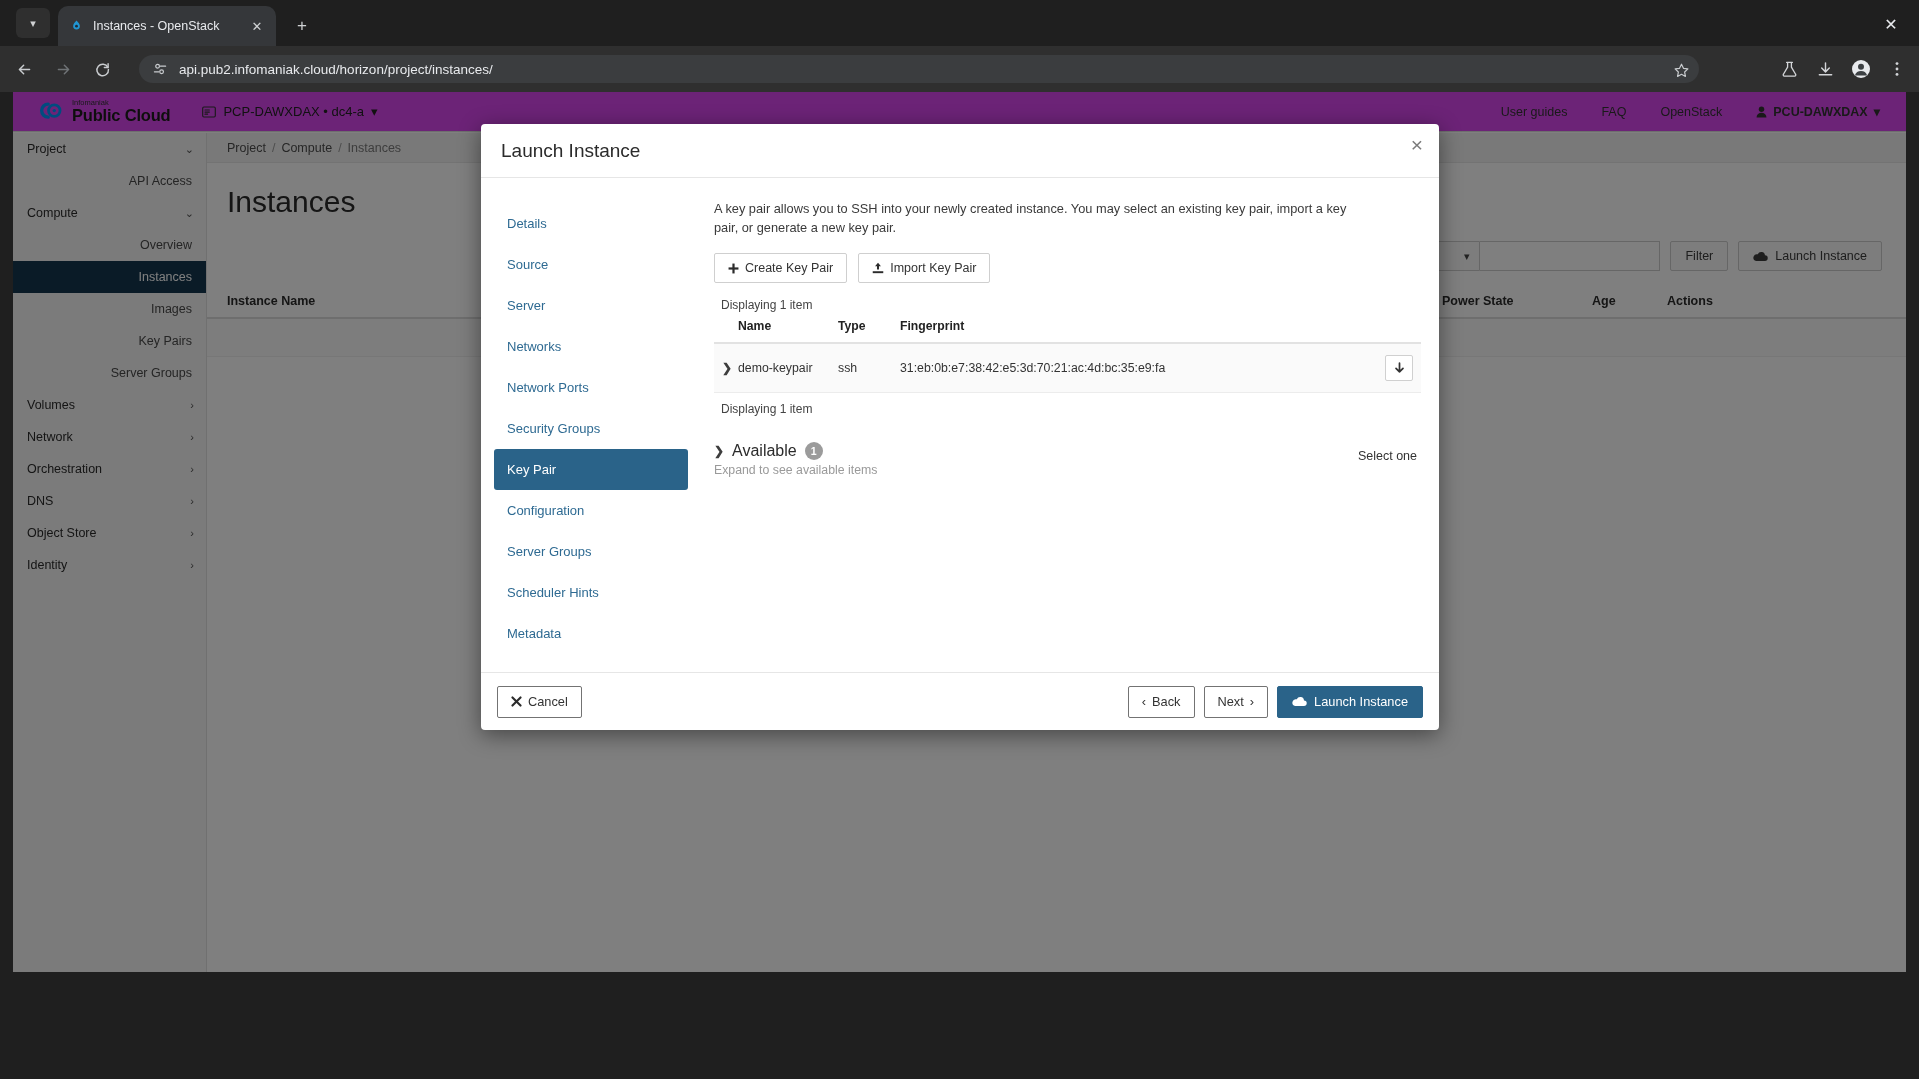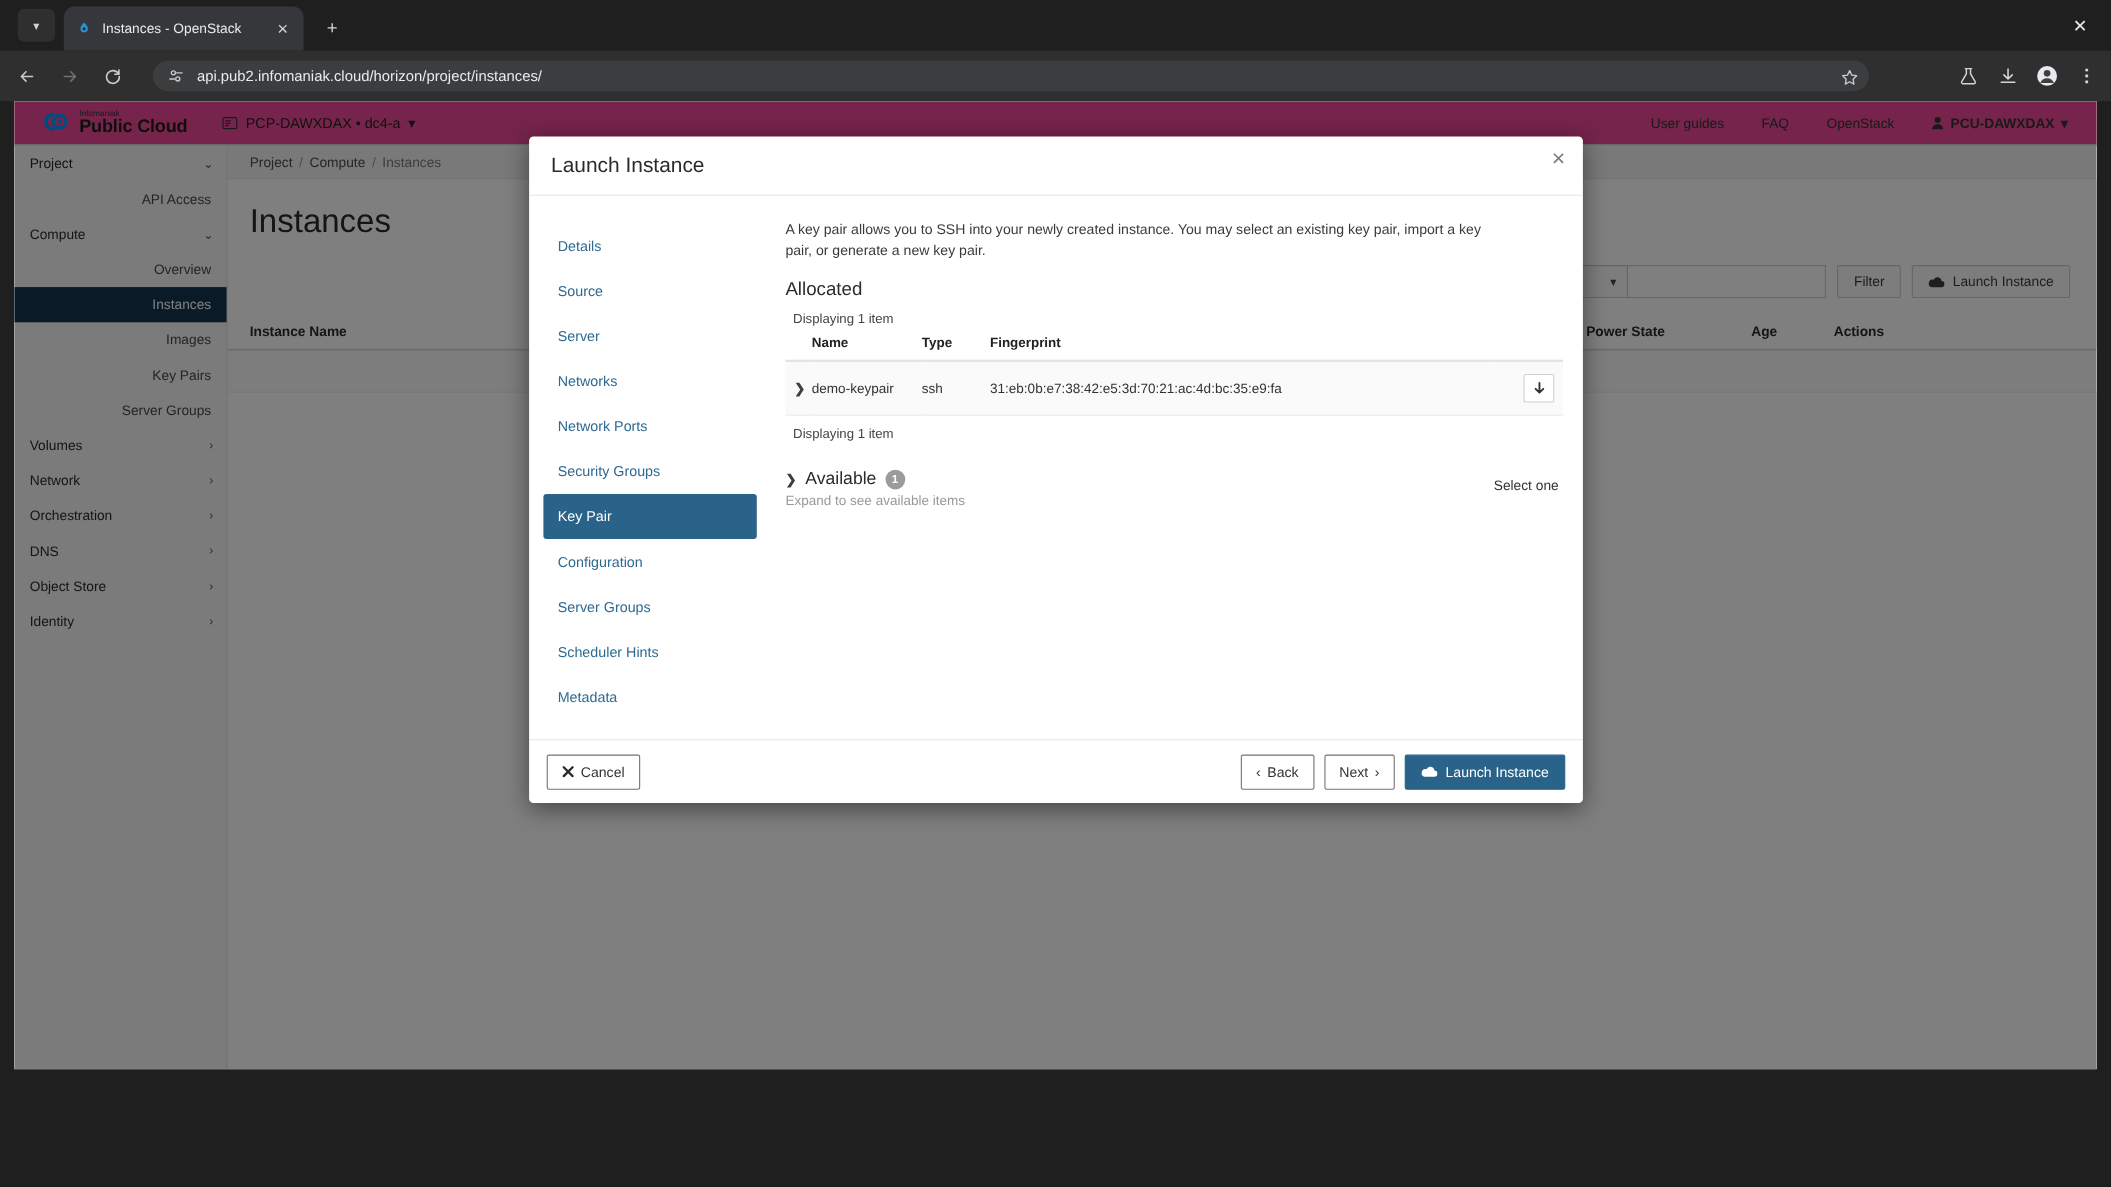--- a/index.html
+++ b/index.html
@@ -89,21 +89,21 @@
     background: #fff; overflow: hidden;
   }
   
   #backdrop {
     position: absolute; left: 0; top: 0; width: 1893px; height: 880px;
     background: rgba(0,0,0,0.5); z-index: 40;
   }
 
   #os-topbar {
     position: absolute; left: 0; top: 0; width: 1893px; height: 40px;
-    background: #ec4899; border-bottom: 1px solid #dcdcdc;
+    background: #d946ef; border-bottom: 1px solid #dcdcdc;
     display: flex; align-items: center;
   }
   .brand { display: flex; align-items: center; padding-left: 24px; }
   .brand-logo { width: 28px; height: 26px; margin-right: 7px; }
   .brand-text { line-height: 1; }
   .brand-sup { font-size: 7.5px; color: #333; display: block; margin-bottom: 1px; }
   .brand-name { font-size: 16.5px; font-weight: bold; color: #1d1d1b; letter-spacing: -0.2px; }
   .region-sel {
     margin-left: 32px; display: flex; align-items: center; gap: 7px;
     font-size: 13px; color: #222;
@@ -524,22 +524,41 @@
           </div>
           <div class="wiz-step">
             <span>Metadata</span>
           </div>
         </div>
 
       <div class="wiz-content">
 
         <p class="desc">A key pair allows you to SSH into your newly created instance. You may select an existing key pair, import a key pair, or generate a new key pair.</p>
 
-
-        <h3 class="sec-title">Allocated</h3>
+        <div class="kp-btns">
+          <div class="kp-btn">
+            <span class="ico">
+              <svg width="11" height="11" viewBox="0 0 12 12" fill="#2b2b2b">
+                  <rect x="4.8" y="0.6" width="2.4" height="10.8"></rect>
+                  <rect x="0.6" y="4.8" width="10.8" height="2.4"></rect>
+                </svg>
+            </span>
+            <span>Create Key Pair</span>
+          </div>
+          <div class="kp-btn">
+            <span class="ico">
+              <svg width="12" height="12" viewBox="0 0 13 13" fill="#2b2b2b">
+                  <path d="M6.5 0.8l3.2 3.7H7.6v3.6H5.4V4.5H3.3z"></path>
+                  <rect x="0.8" y="10" width="11.4" height="2.1"></rect>
+                </svg>
+            </span>
+            <span>Import Key Pair</span>
+          </div>
+        </div>
+
         <div class="disp-count">Displaying 1 item</div>
 
         <table class="alloc-table">
           <thead>
             <tr>
               <th class="col-expand"></th>
               <th class="col-name">Name</th>
               <th class="col-type">Type</th>
               <th>Fingerprint</th>
               <th class="col-act"></th>

